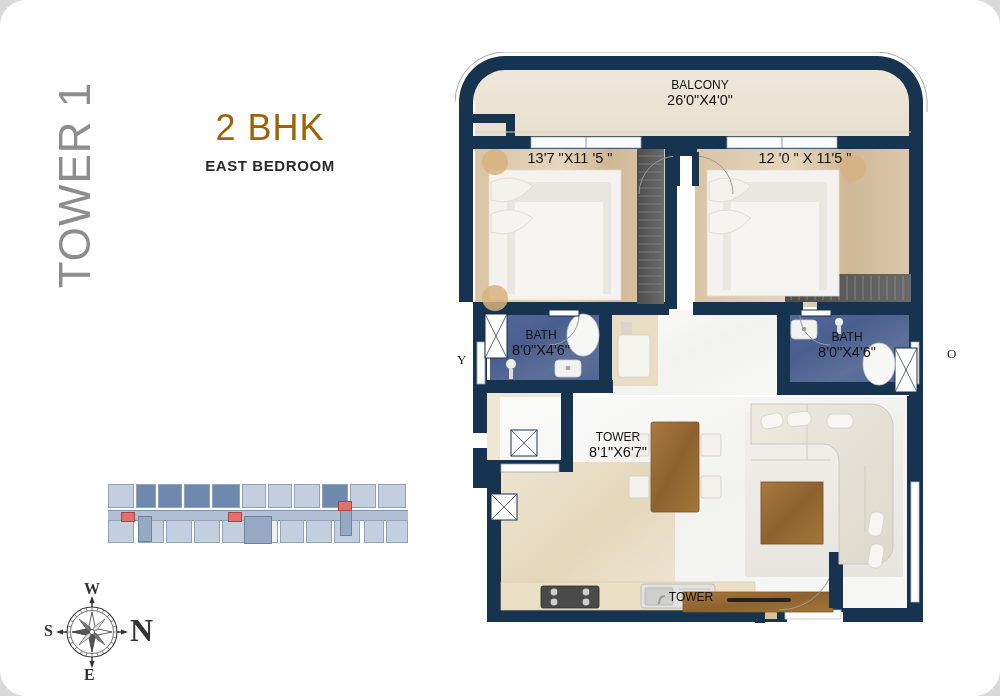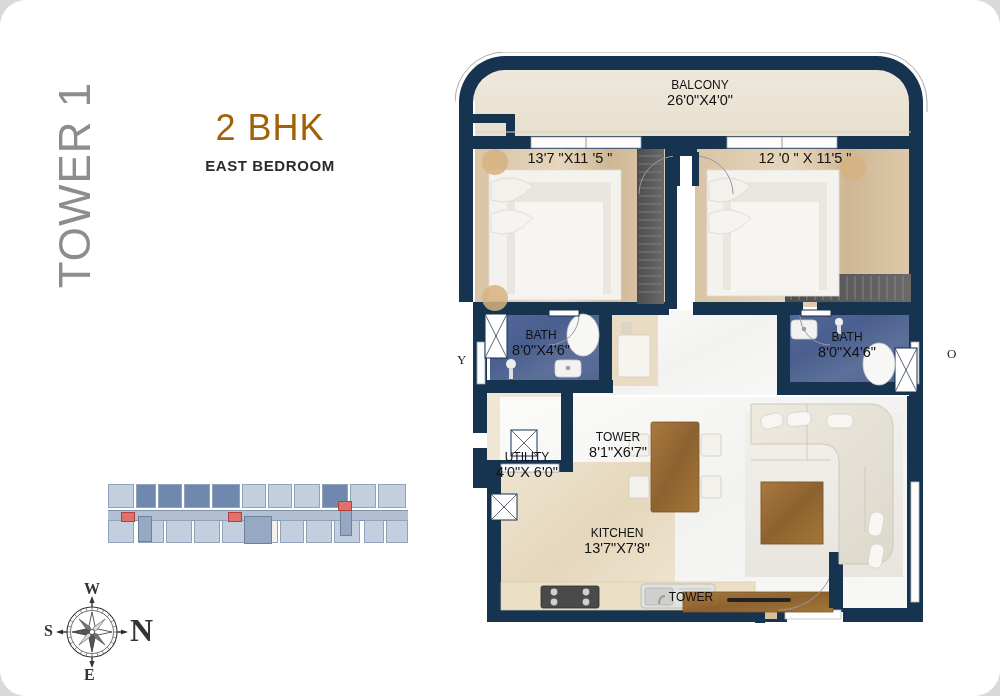--- a/index.html
+++ b/index.html
@@ -566,34 +566,26 @@
     <div class="rm-label" style="left:32px; top:276px; width:108px;">
       <div class="rm-name">BATH</div>
       <div class="rm-dim">8'0"X4'6"</div>
     </div>
 
     <div class="rm-label" style="left:334px; top:278px; width:116px;">
       <div class="rm-name">BATH</div>
       <div class="rm-dim">8'0"X4'6"</div>
     </div>
 
-    <div class="rm-label" style="left:22px; top:398px; width:100px;">
-      <div class="rm-name">UTILITY</div>
-      <div class="rm-dim">4'0"X 6'0"</div>
-    </div>
 
     <div class="rm-label" style="left:108px; top:378px; width:110px;">
       <div class="rm-name">TOWER</div>
       <div class="rm-dim">8'1"X6'7"</div>
     </div>
 
-    <div class="rm-label" style="left:92px; top:474px; width:140px;">
-      <div class="rm-name">KITCHEN</div>
-      <div class="rm-dim">13'7"X7'8"</div>
-    </div>
 
 
     <div class="rm-label rm-name" style="left:206px; top:538px; width:60px;">TOWER</div>
 
     <div class="edge-letter" style="left:2px;  top:300px;">Y</div>
     <div class="edge-letter" style="left:492px; top:294px;">O</div>
   </div>
 
 </div>
 

